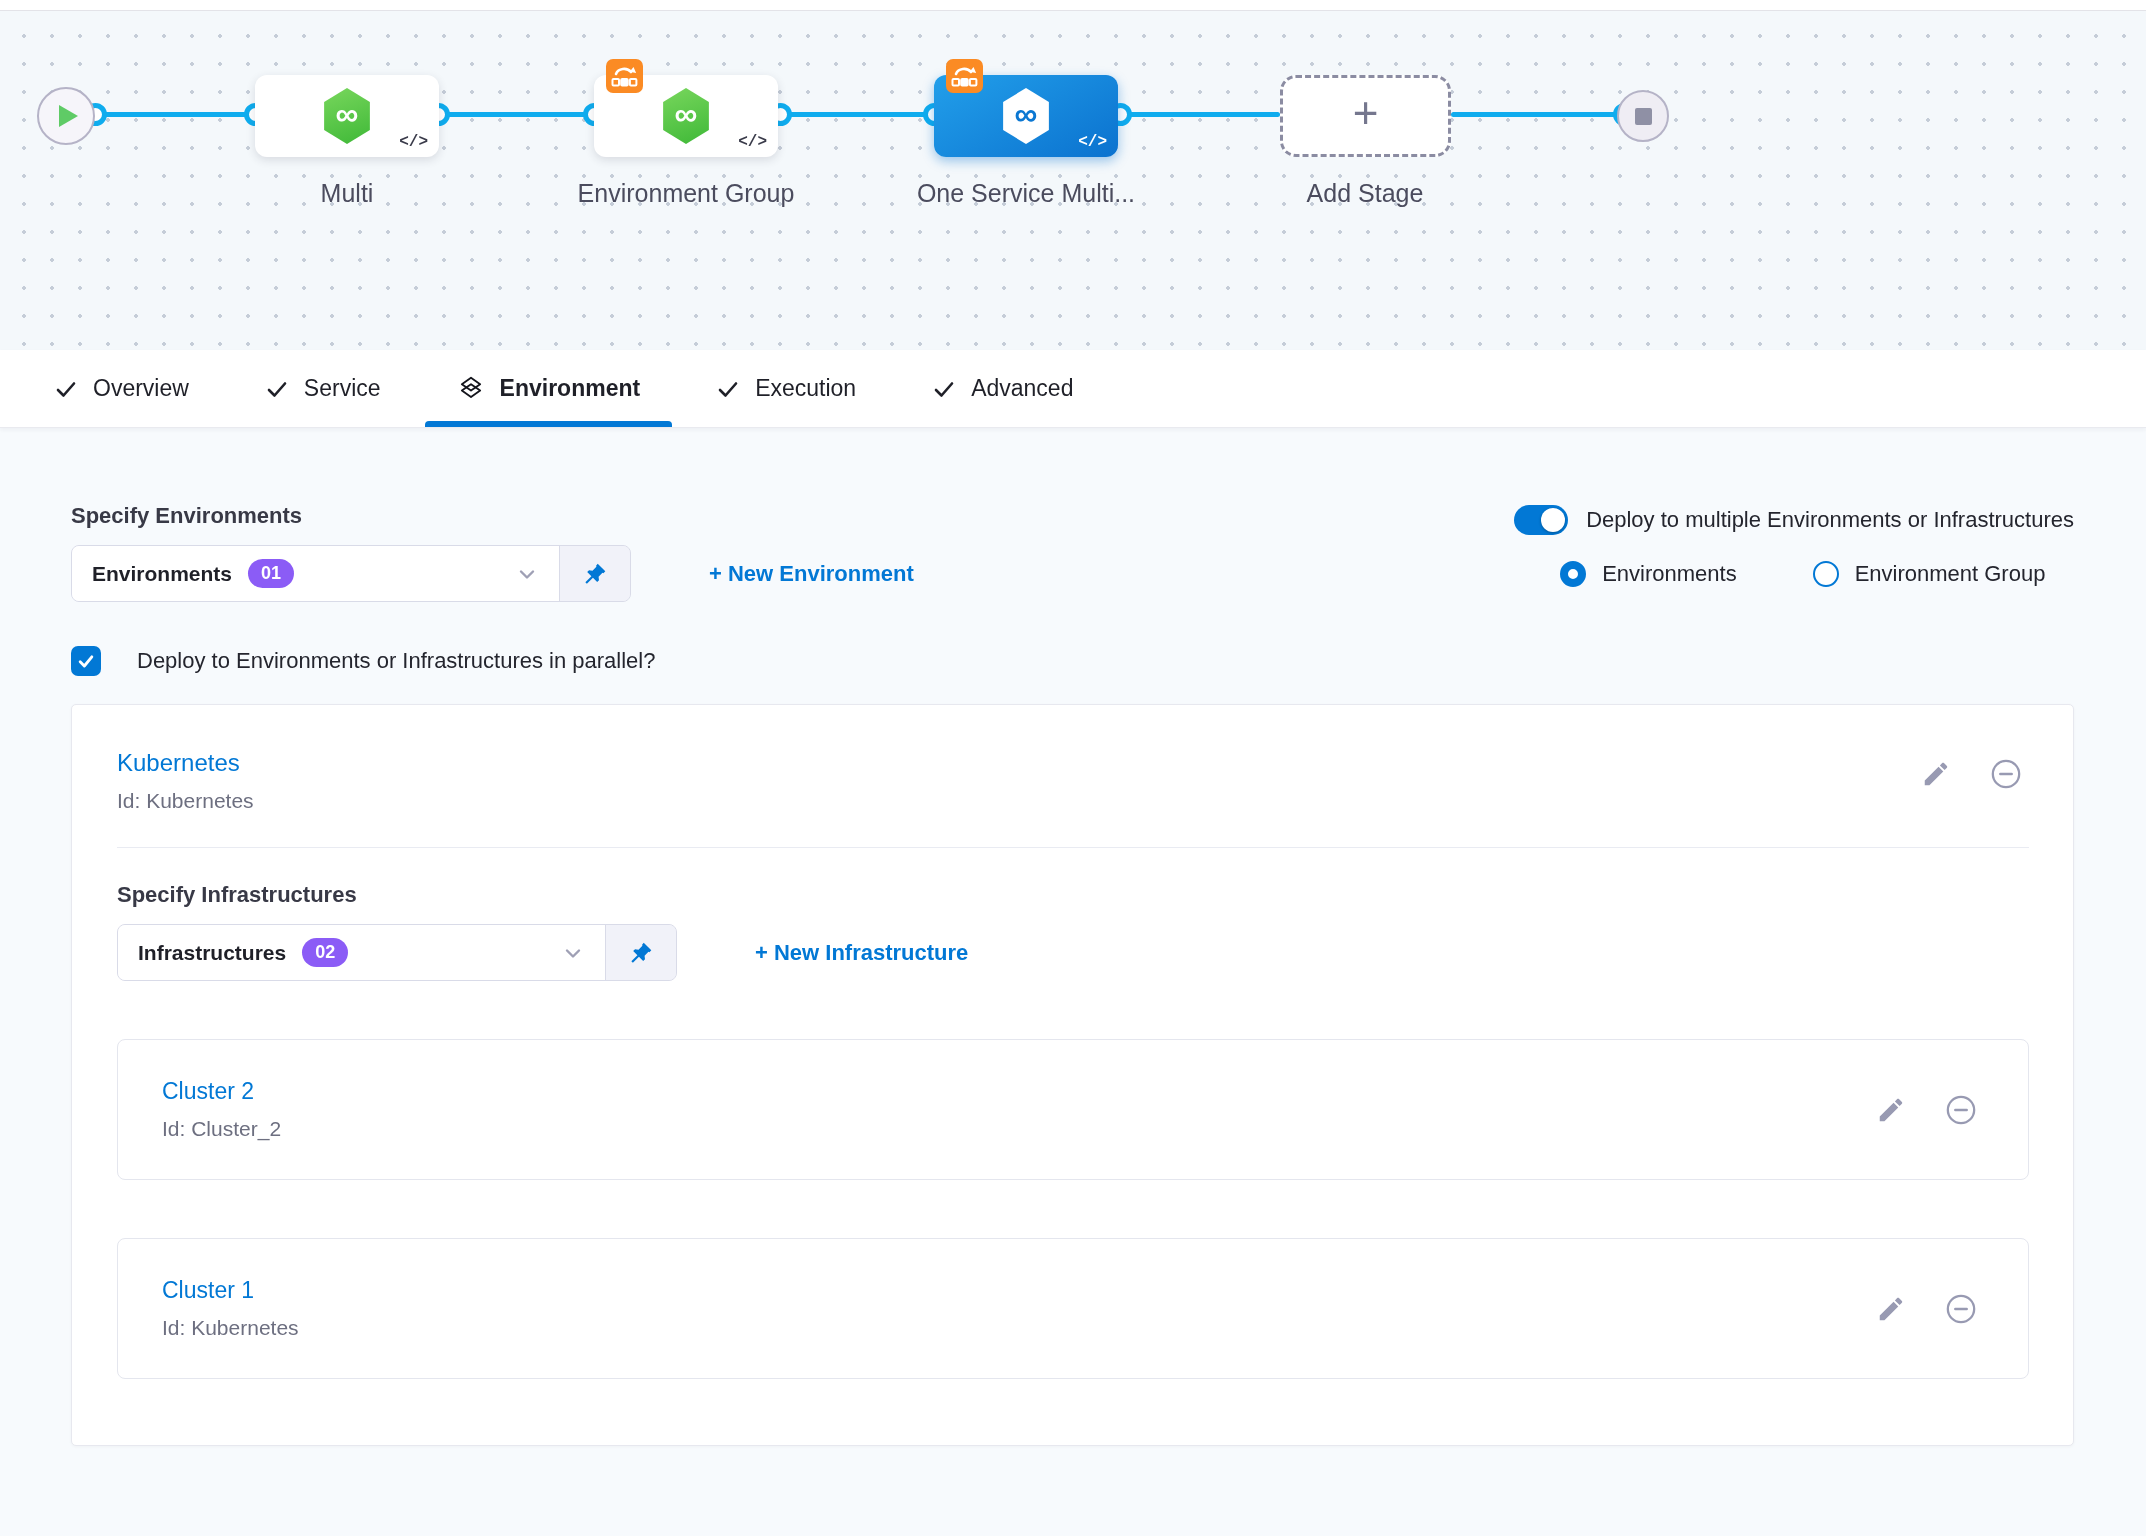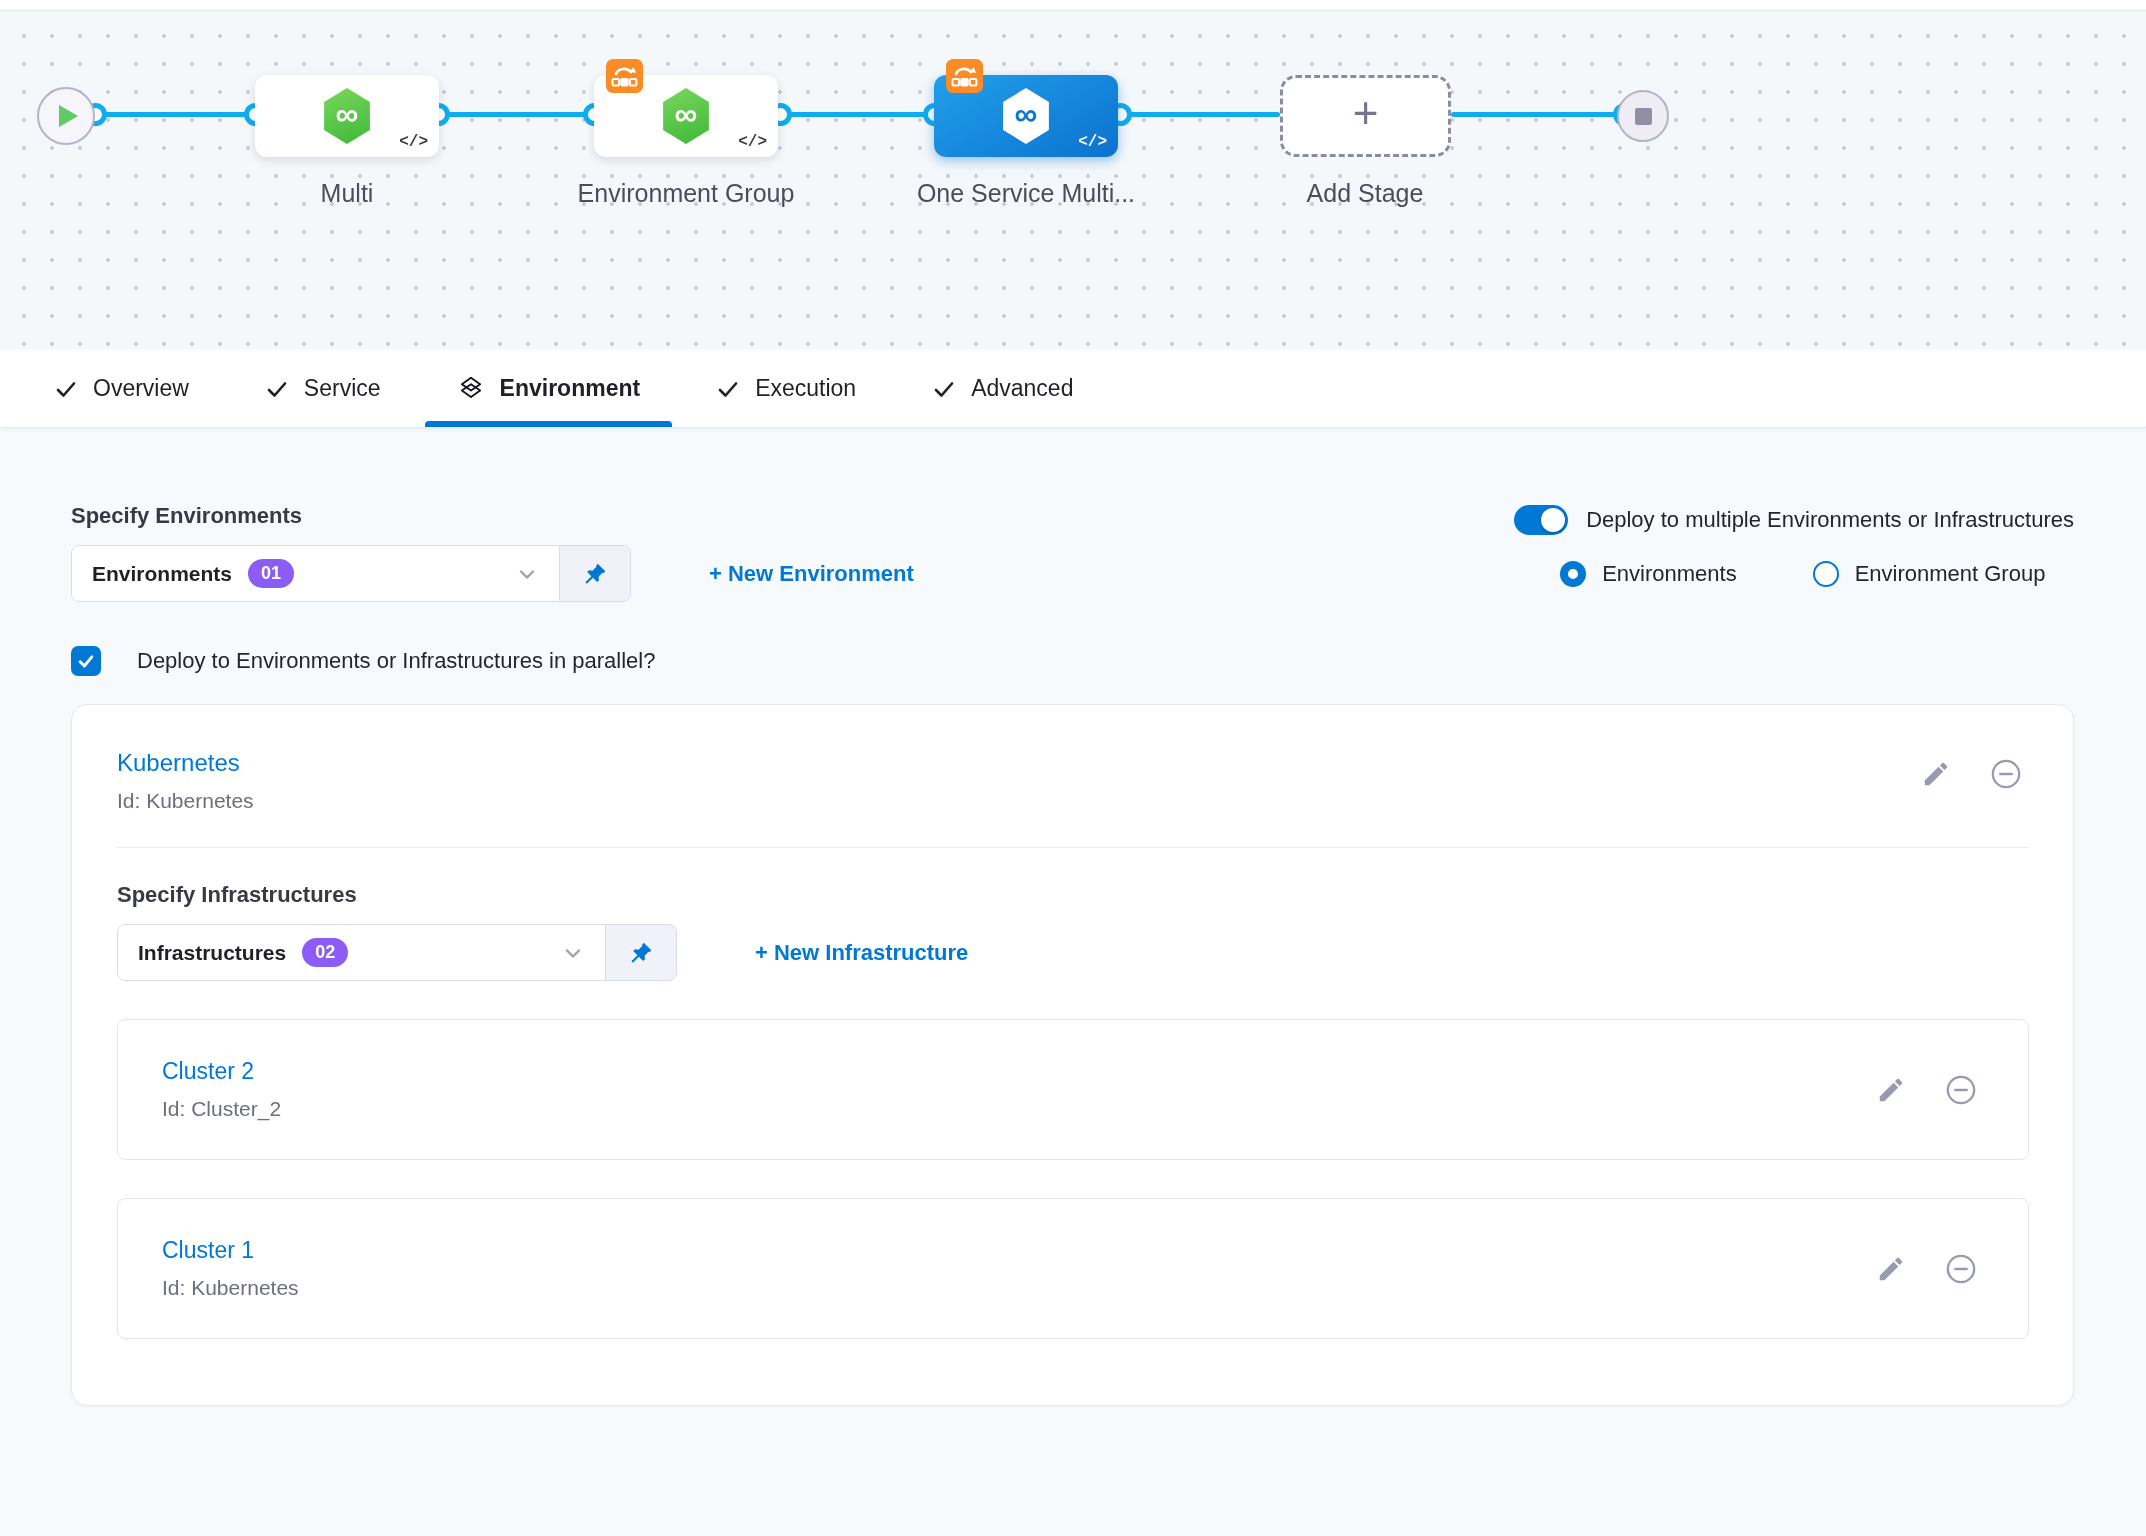--- a/index.html
+++ b/index.html
@@ -65,30 +65,30 @@
   .toggle { width:54px; height:30px; border-radius:15px; background:#0278d5; position:relative; cursor:pointer; }
   .toggle-knob { position:absolute; top:3px; right:3px; width:24px; height:24px; background:#fff; border-radius:50%; box-shadow:0 1px 3px rgba(0,0,0,.3); }
   .ctl-label { font-size:22px; color:#24252e; }
   .radio-row { display:flex; align-items:center; gap:16px; margin-top:26px; margin-left:46px; }
   .radio-on { width:26px; height:26px; border-radius:50%; background:#fff; border:8px solid #0278d5; }
   .radio-off { width:26px; height:26px; border-radius:50%; background:#fff; border:2px solid #0278d5; margin-left:60px; }
 
   .check-row { display:flex; align-items:center; gap:36px; margin-top:44px; }
   .checkbox { width:30px; height:30px; border-radius:7px; background:#0278d5; display:flex; align-items:center; justify-content:center; }
 
-  .env-card { margin-top:28px; background:#fff; border:1px solid #e7e8ef; border-radius:16px; padding:44px 44px 66px 45px;
+  .env-card { margin-top:28px; background:#fff; border:1px solid #e7e8ef; border-radius:5px; padding:44px 44px 66px 45px;
     box-shadow:0 1px 3px rgba(40,41,61,.04); }
   .card-head { display:flex; justify-content:space-between; align-items:flex-start; }
   .card-title { font-size:24px; font-weight:400; color:#0278d5; cursor:pointer; }
   .card-id { font-size:21px; color:#6d6f80; margin-top:12px; }
   .card-actions { display:flex; align-items:center; gap:38px; padding-right:6px; padding-top:8px; }
   .icon-btn { cursor:pointer; display:flex; }
   .divider { border:none; border-top:1px solid #e9ebf2; margin:34px 0 34px 0; }
 
-  .infra-card { margin-top:38px; background:#fff; border:1px solid #e4e6ee; border-radius:8px; padding:38px 44px; 
+  .infra-card { margin-top:58px; background:#fff; border:1px solid #e4e6ee; border-radius:8px; padding:38px 44px; 
     display:flex; justify-content:space-between; align-items:center; }
   .infra-card .card-actions { padding-top:0; }
   .infra-title { font-size:23px; color:#0278d5; cursor:pointer; }
 </style>
 </head>
 <body>
 
 <div class="screen">
 
   <div class="canvas">

